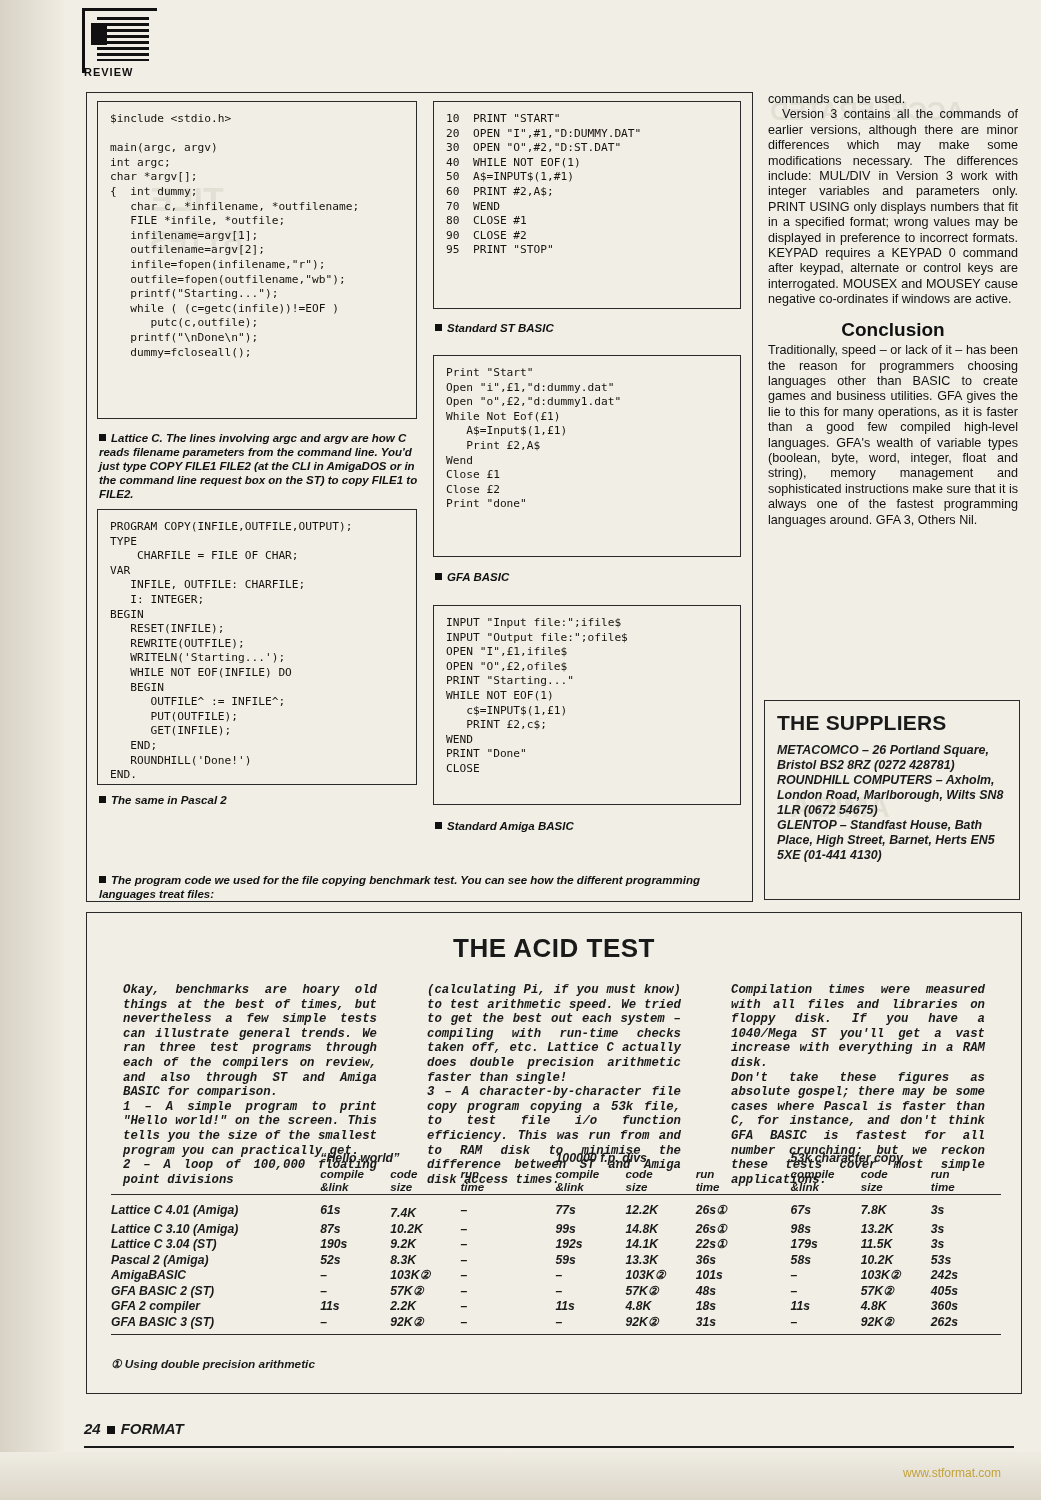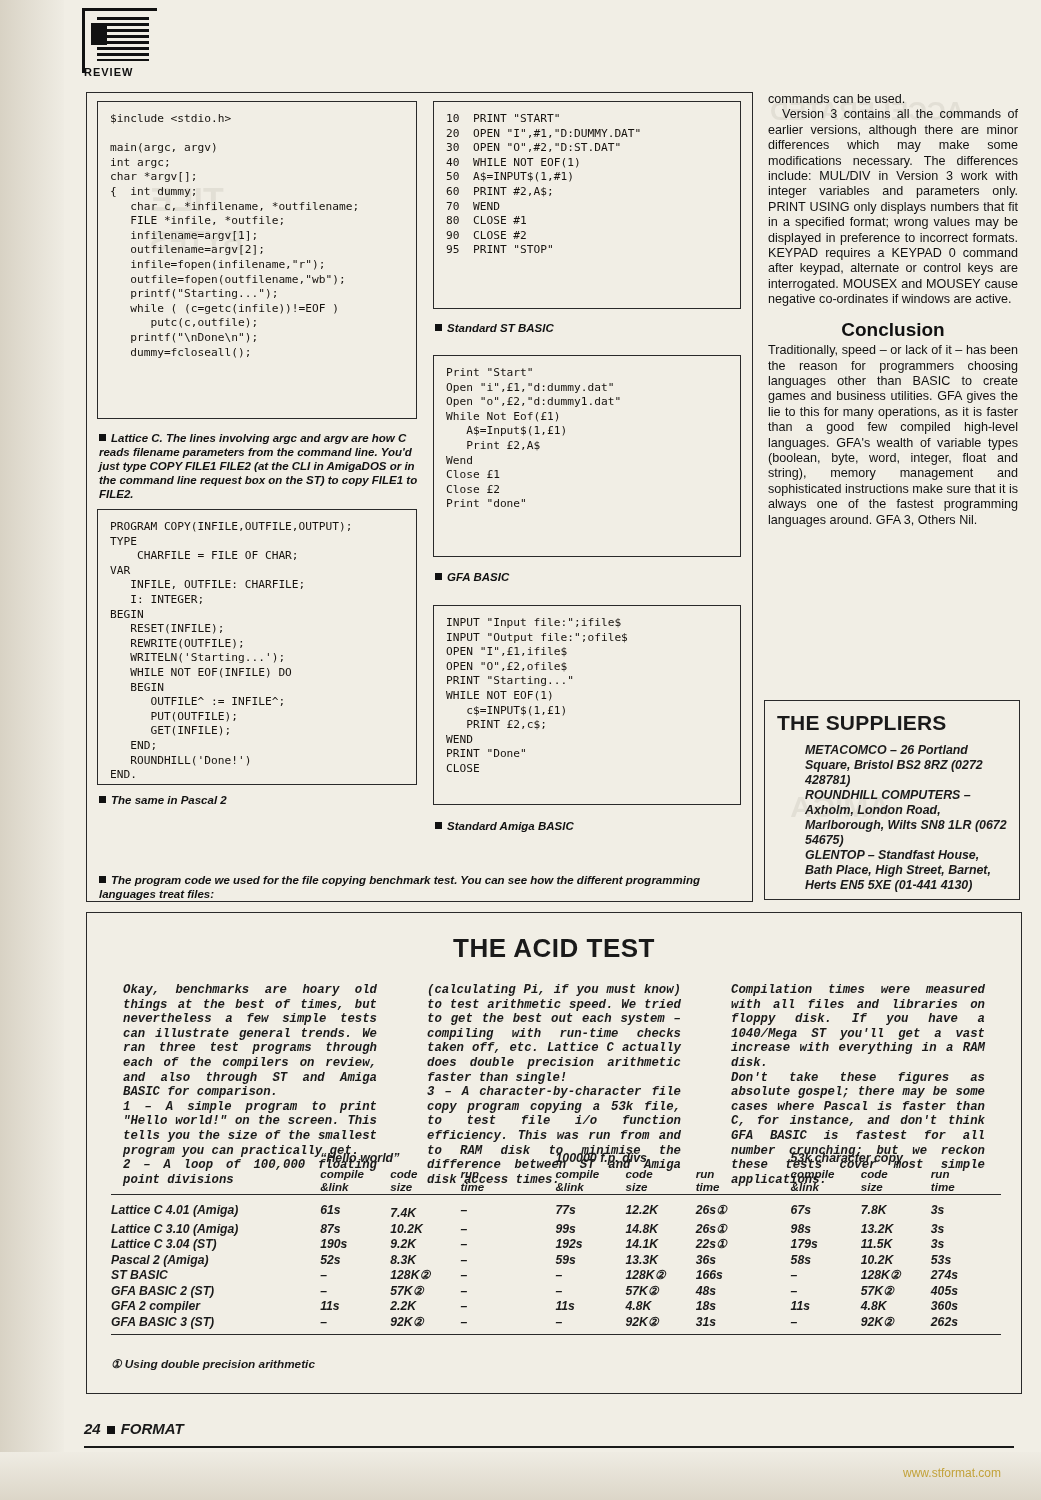--- a/index.html
+++ b/index.html
@@ -75,21 +75,21 @@
     font-size:19px;font-weight:bold;text-align:center;margin:14px 0 6px 0;
   }
   .suppliers-box{
     position:absolute;left:764px;top:700px;width:256px;height:200px;
     border:1px solid #2a2a2a;padding:10px 12px;box-sizing:border-box;
   }
   .suppliers-title{
     font-size:21px;font-weight:bold;letter-spacing:.2px;margin-bottom:8px;
   }
   .suppliers-body{
-    font-size:12.4px;line-height:15px;font-weight:bold;font-style:italic;margin-left:28px;
+    font-size:12.4px;line-height:15px;font-weight:bold;font-style:italic;
   }
 
   
   .acid-box{
     position:absolute;left:86px;top:912px;width:934px;height:480px;
     border:1px solid #2a2a2a;
   }
   .acid-title{
     position:absolute;left:0;right:0;top:20px;text-align:center;
     font-size:26px;font-weight:bold;letter-spacing:.5px;
@@ -373,32 +373,32 @@
           <td></td>
           <td>59s</td>
           <td>13.3K</td>
           <td>36s</td>
           <td></td>
           <td>58s</td>
           <td>10.2K</td>
           <td>53s</td>
         </tr>
         <tr>
-          <td>ST BASIC</td>
-          <td>–</td>
-          <td>128K②</td>
-          <td>–</td>
-          <td></td>
-          <td>–</td>
-          <td>128K②</td>
-          <td>166s</td>
-          <td></td>
-          <td>–</td>
-          <td>128K②</td>
-          <td>274s</td>
+          <td>AmigaBASIC</td>
+          <td>–</td>
+          <td>103K②</td>
+          <td>–</td>
+          <td></td>
+          <td>–</td>
+          <td>103K②</td>
+          <td>101s</td>
+          <td></td>
+          <td>–</td>
+          <td>103K②</td>
+          <td>242s</td>
         </tr>
         <tr>
           <td>GFA BASIC 2 (ST)</td>
           <td>–</td>
           <td>57K②</td>
           <td>–</td>
           <td></td>
           <td>–</td>
           <td>57K②</td>
           <td>48s</td>

